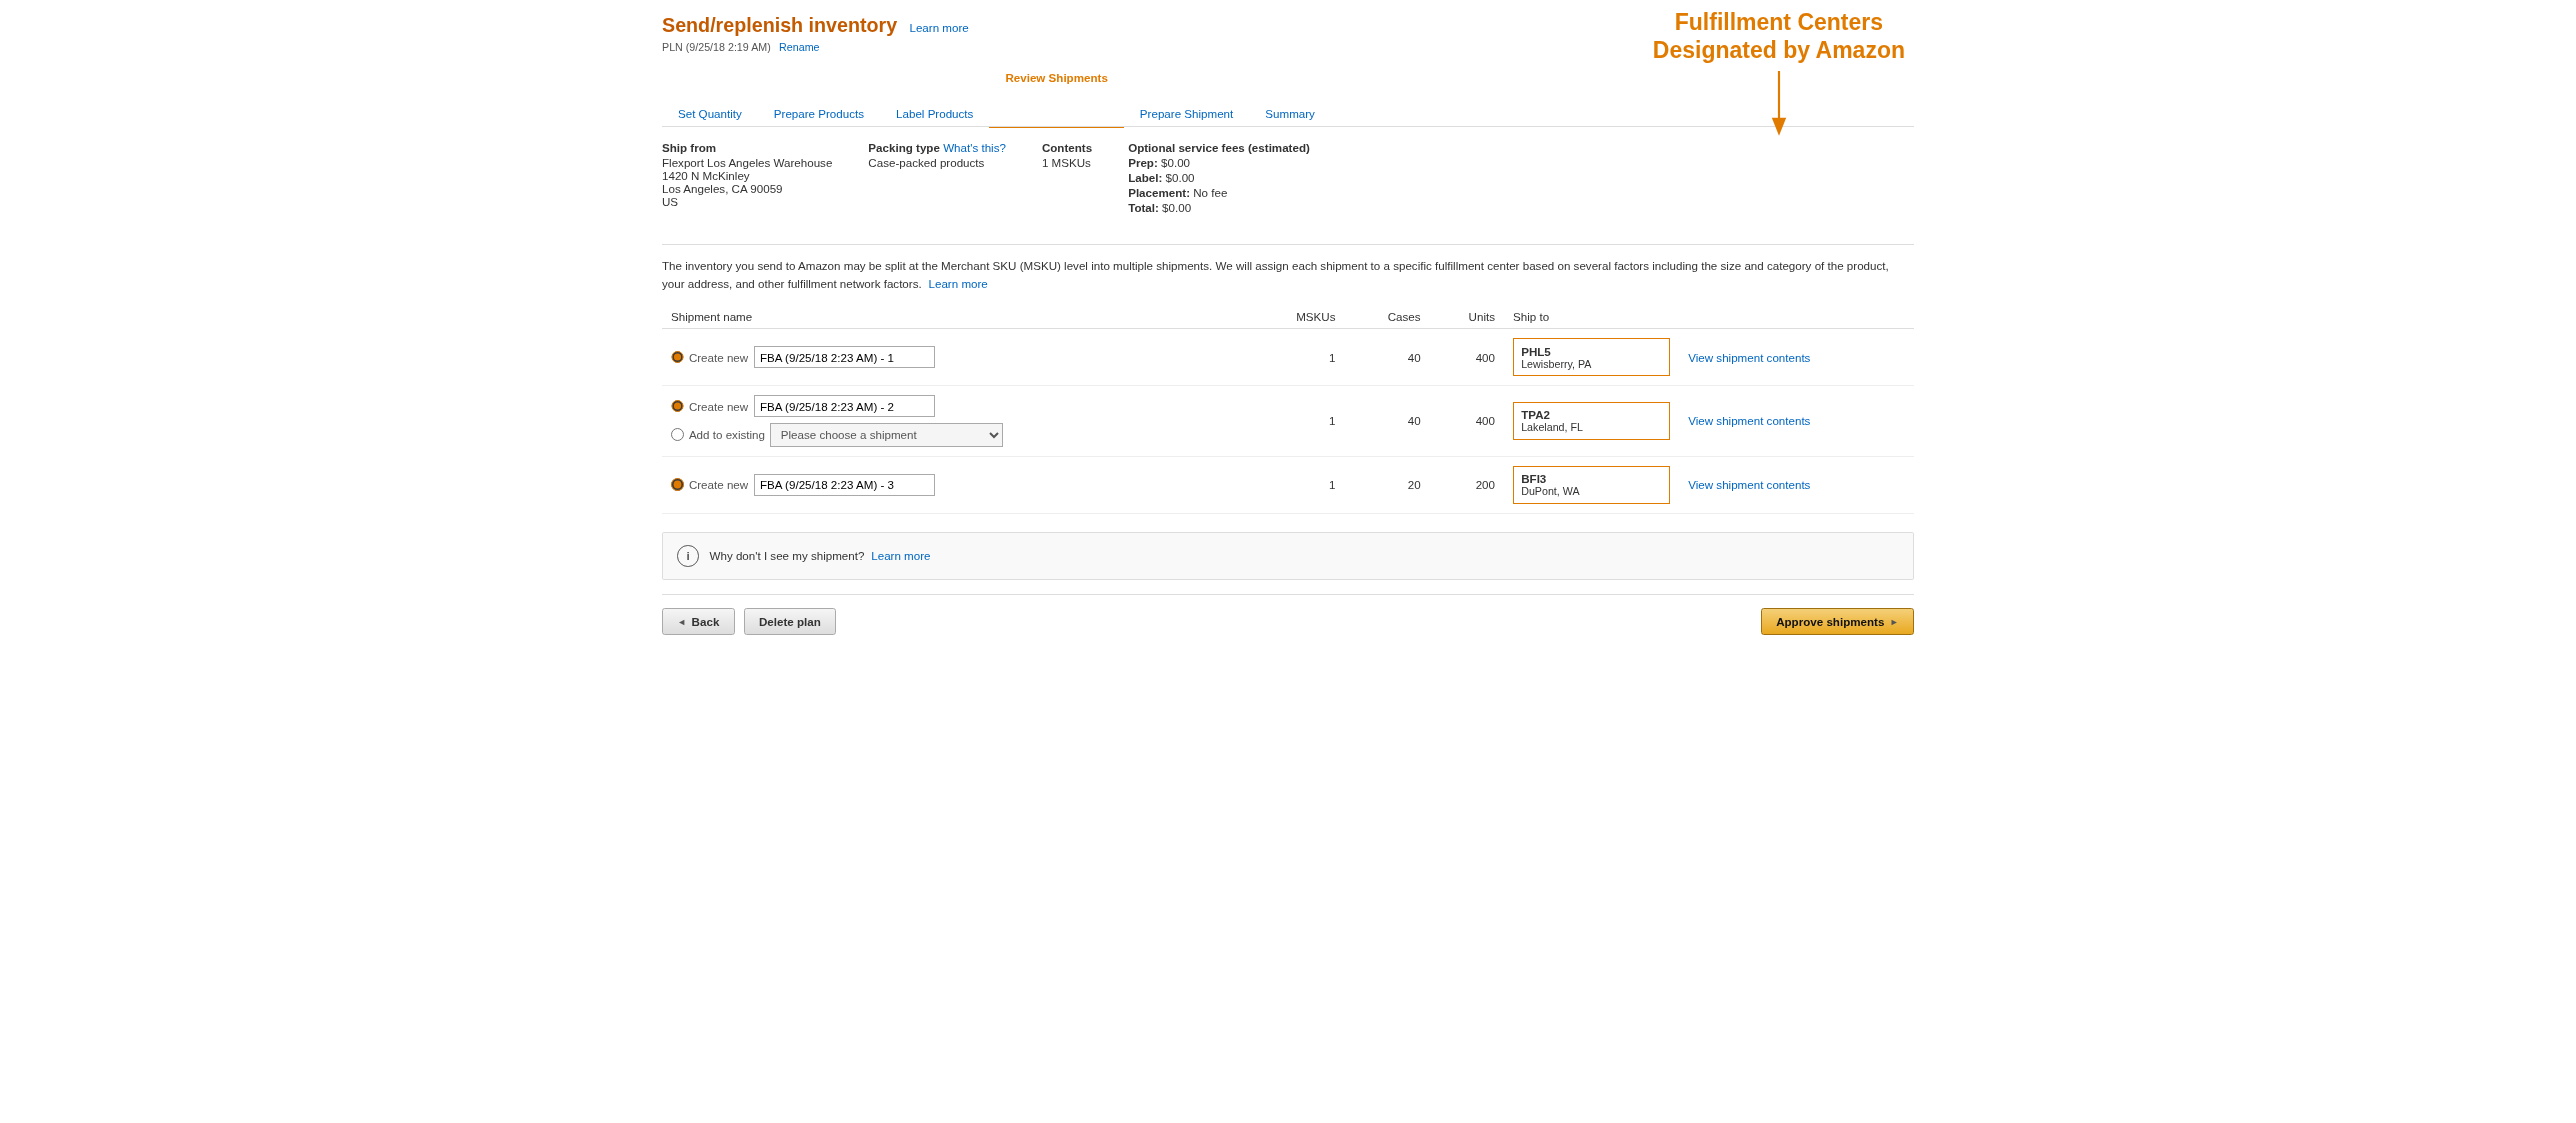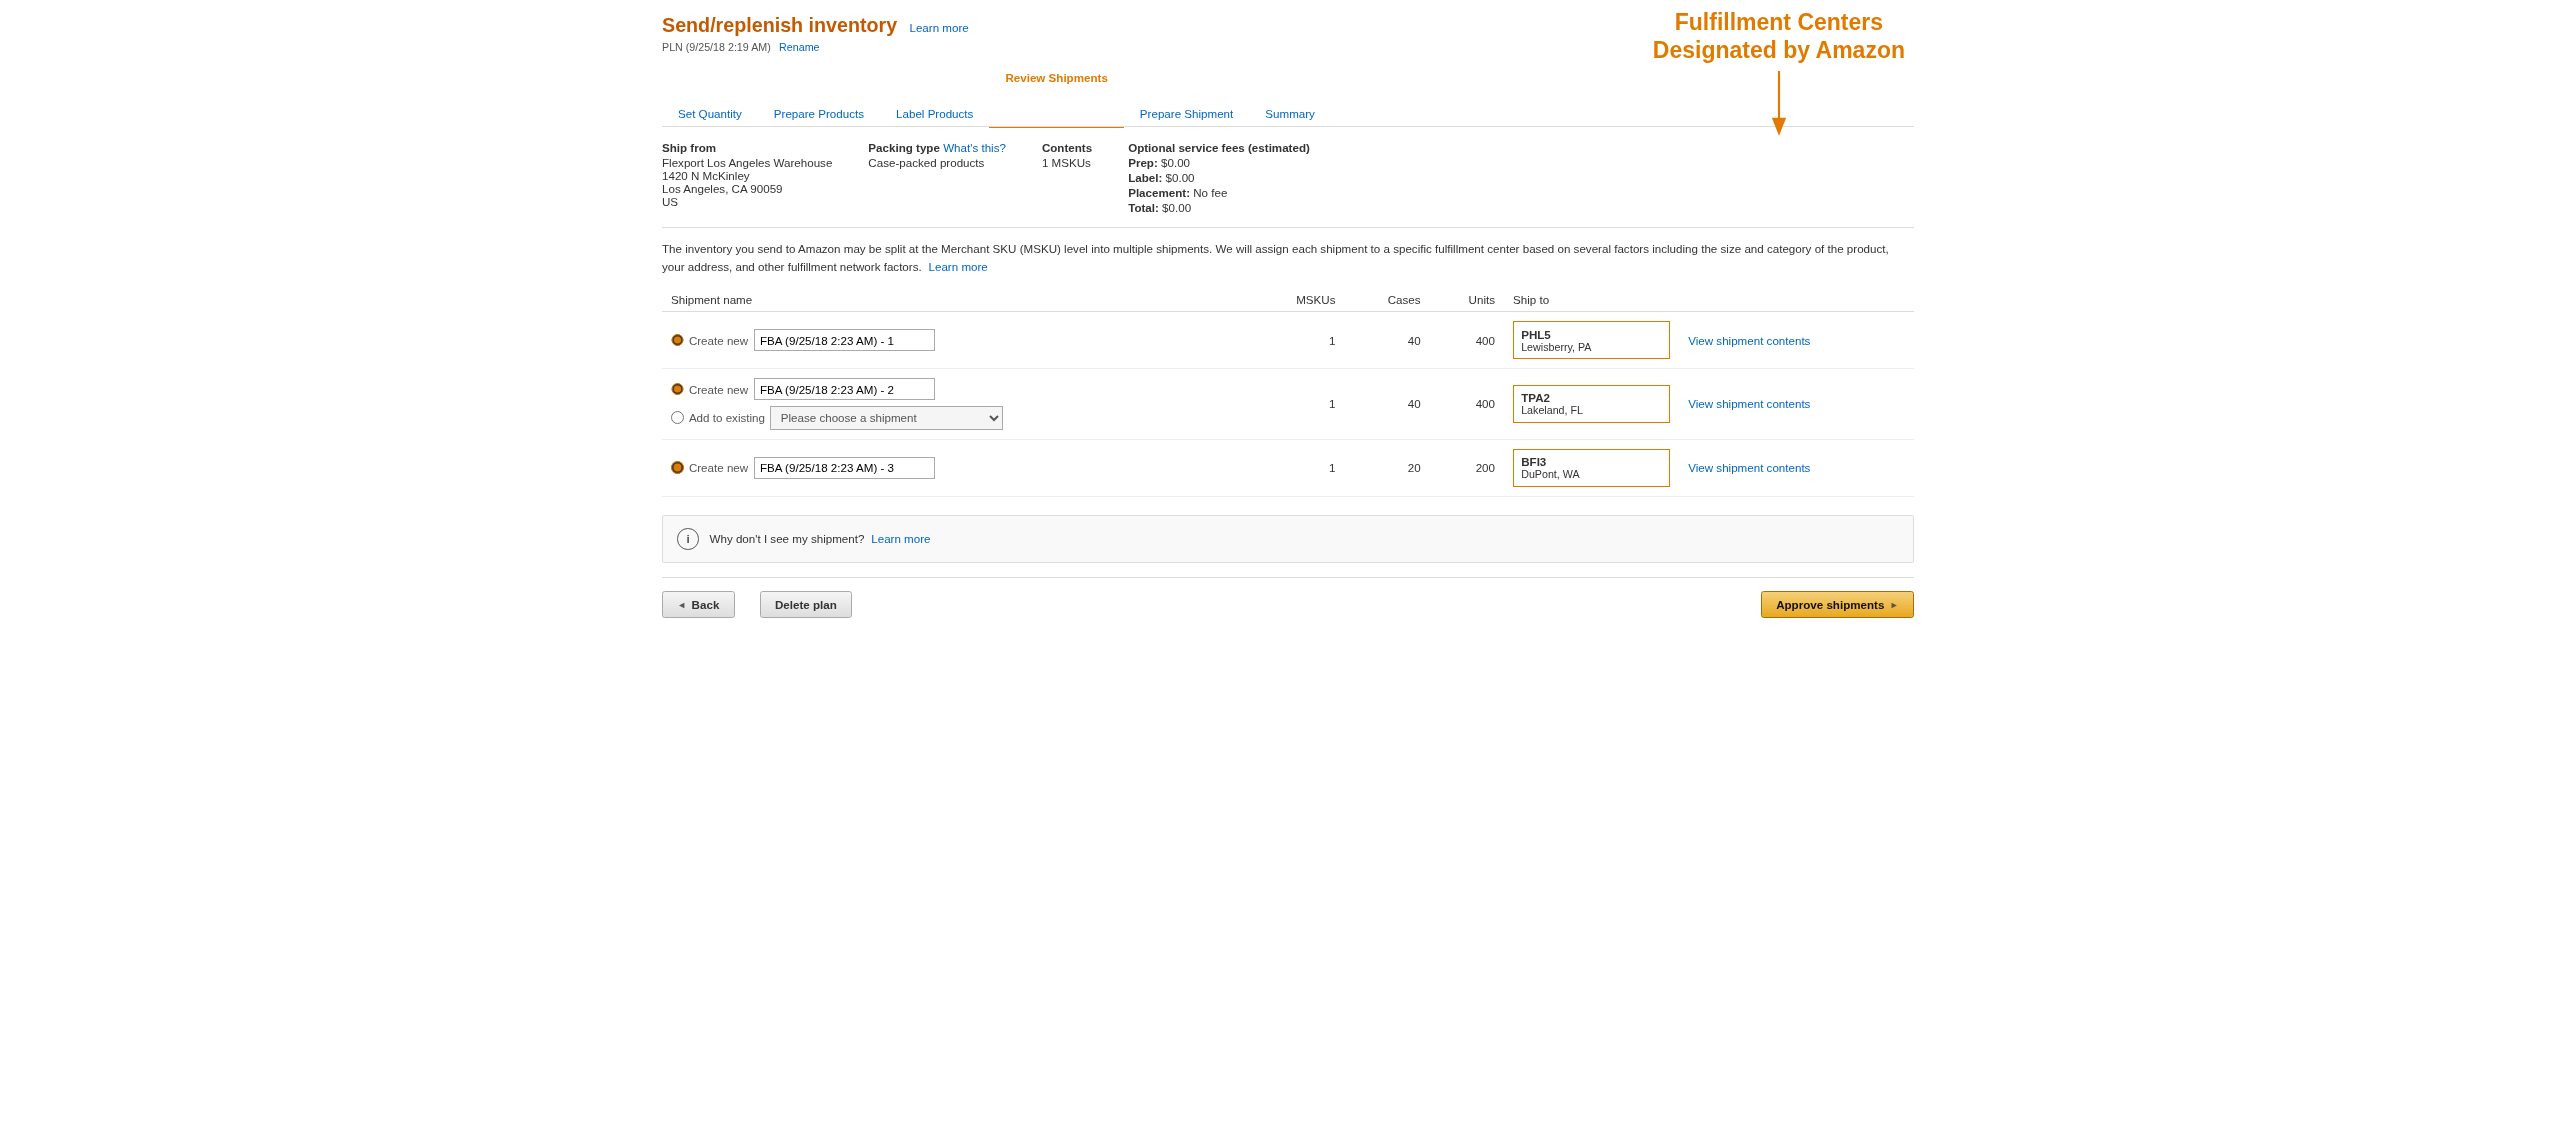--- a/index.html
+++ b/index.html
@@ -20,21 +20,21 @@
     .fc-arrow { display: flex; justify-content: center; margin-top: 7.2px; }
     .fc-arrow svg { width: 36px; height: 72px; }
 
     
     .nav-tabs { display: flex; border-bottom: 1.8px solid #ddd; margin-bottom: 14.3px; gap: 0; }
     .nav-tab { padding: 7.2px 16px; font-size: 11.6px; cursor: pointer; color: #0066c0; text-decoration: none; font-weight: normal; border-bottom: 1.8px solid transparent; margin-bottom: -1.8px; }
     .nav-tab.active { color: #e07b00; border-bottom: 1.8px solid #e07b00; font-weight: bold; }
     .nav-tab:not(.active) { color: #0066c0; margin-top: 36px; }
 
     
-    .info-section { display: flex; gap: 36px; margin-bottom: 12.5px; padding-bottom: 13px; border-bottom: 0.9px solid #ddd; }
+    .info-section { display: flex; gap: 36px; margin-bottom: 12.5px; padding-bottom: 30px; border-bottom: 0.9px solid #ddd; }
     .info-group { display: flex; flex-direction: column; gap: 1.8px; }
     .info-label { font-weight: bold; font-size: 11.6px; }
     .info-value { font-size: 11.6px; color: #333; }
     .whats-this { color: #0066c0; text-decoration: none; }
 
     
     .fees-group { display: flex; flex-direction: column; gap: 1.8px; }
     .fee-row { font-size: 11.6px; }
     .fee-bold { font-weight: bold; }
 
@@ -65,21 +65,21 @@
     .view-link { color: #0066c0; text-decoration: none; white-space: nowrap; }
 
     
     .info-note { display: flex; align-items: center; gap: 10.7px; border: 0.9px solid #ddd; background: #f9f9f9; padding: 12.5px 14.3px; margin-bottom: 14.3px; border-radius: 1.8px; }
     .info-icon { width: 21.5px; height: 21.5px; border-radius: 50%; border: 1.8px solid #555; display: flex; align-items: center; justify-content: center; font-weight: bold; font-size: 11.6px; color: #555; flex-shrink: 0; }
     .info-note-text { font-size: 11.6px; color: #333; }
 
     
     .bottom-divider { border-top: 0.9px solid #ddd; margin-bottom: 12.5px; }
     .bottom-actions { display: flex; justify-content: space-between; align-items: center; }
-    .left-actions { display: flex; gap: 25px; }
+    .left-actions { display: flex; gap: 9px; }
 
     
     .btn { padding: 6.3px 14.3px; font-size: 11.6px; cursor: pointer; border-radius: 2.7px; font-weight: bold; display: inline-flex; align-items: center; gap: 5.4px; }
     .btn-secondary { background: linear-gradient(to bottom, #f5f5f5, #ddd); border: 0.9px solid #aaa; color: #333; }
     .btn-primary { background: linear-gradient(to bottom, #f5d078, #e8a820); border: 0.9px solid #a07010; color: #111; }
     .btn-arrow-left::before { content: '◄'; font-size: 9px; color: #555; }
     .btn-arrow-right::after { content: '►'; font-size: 9px; color: #555; }
 
     
     input[type="radio"]:checked { accent-color: #e07b00; }

